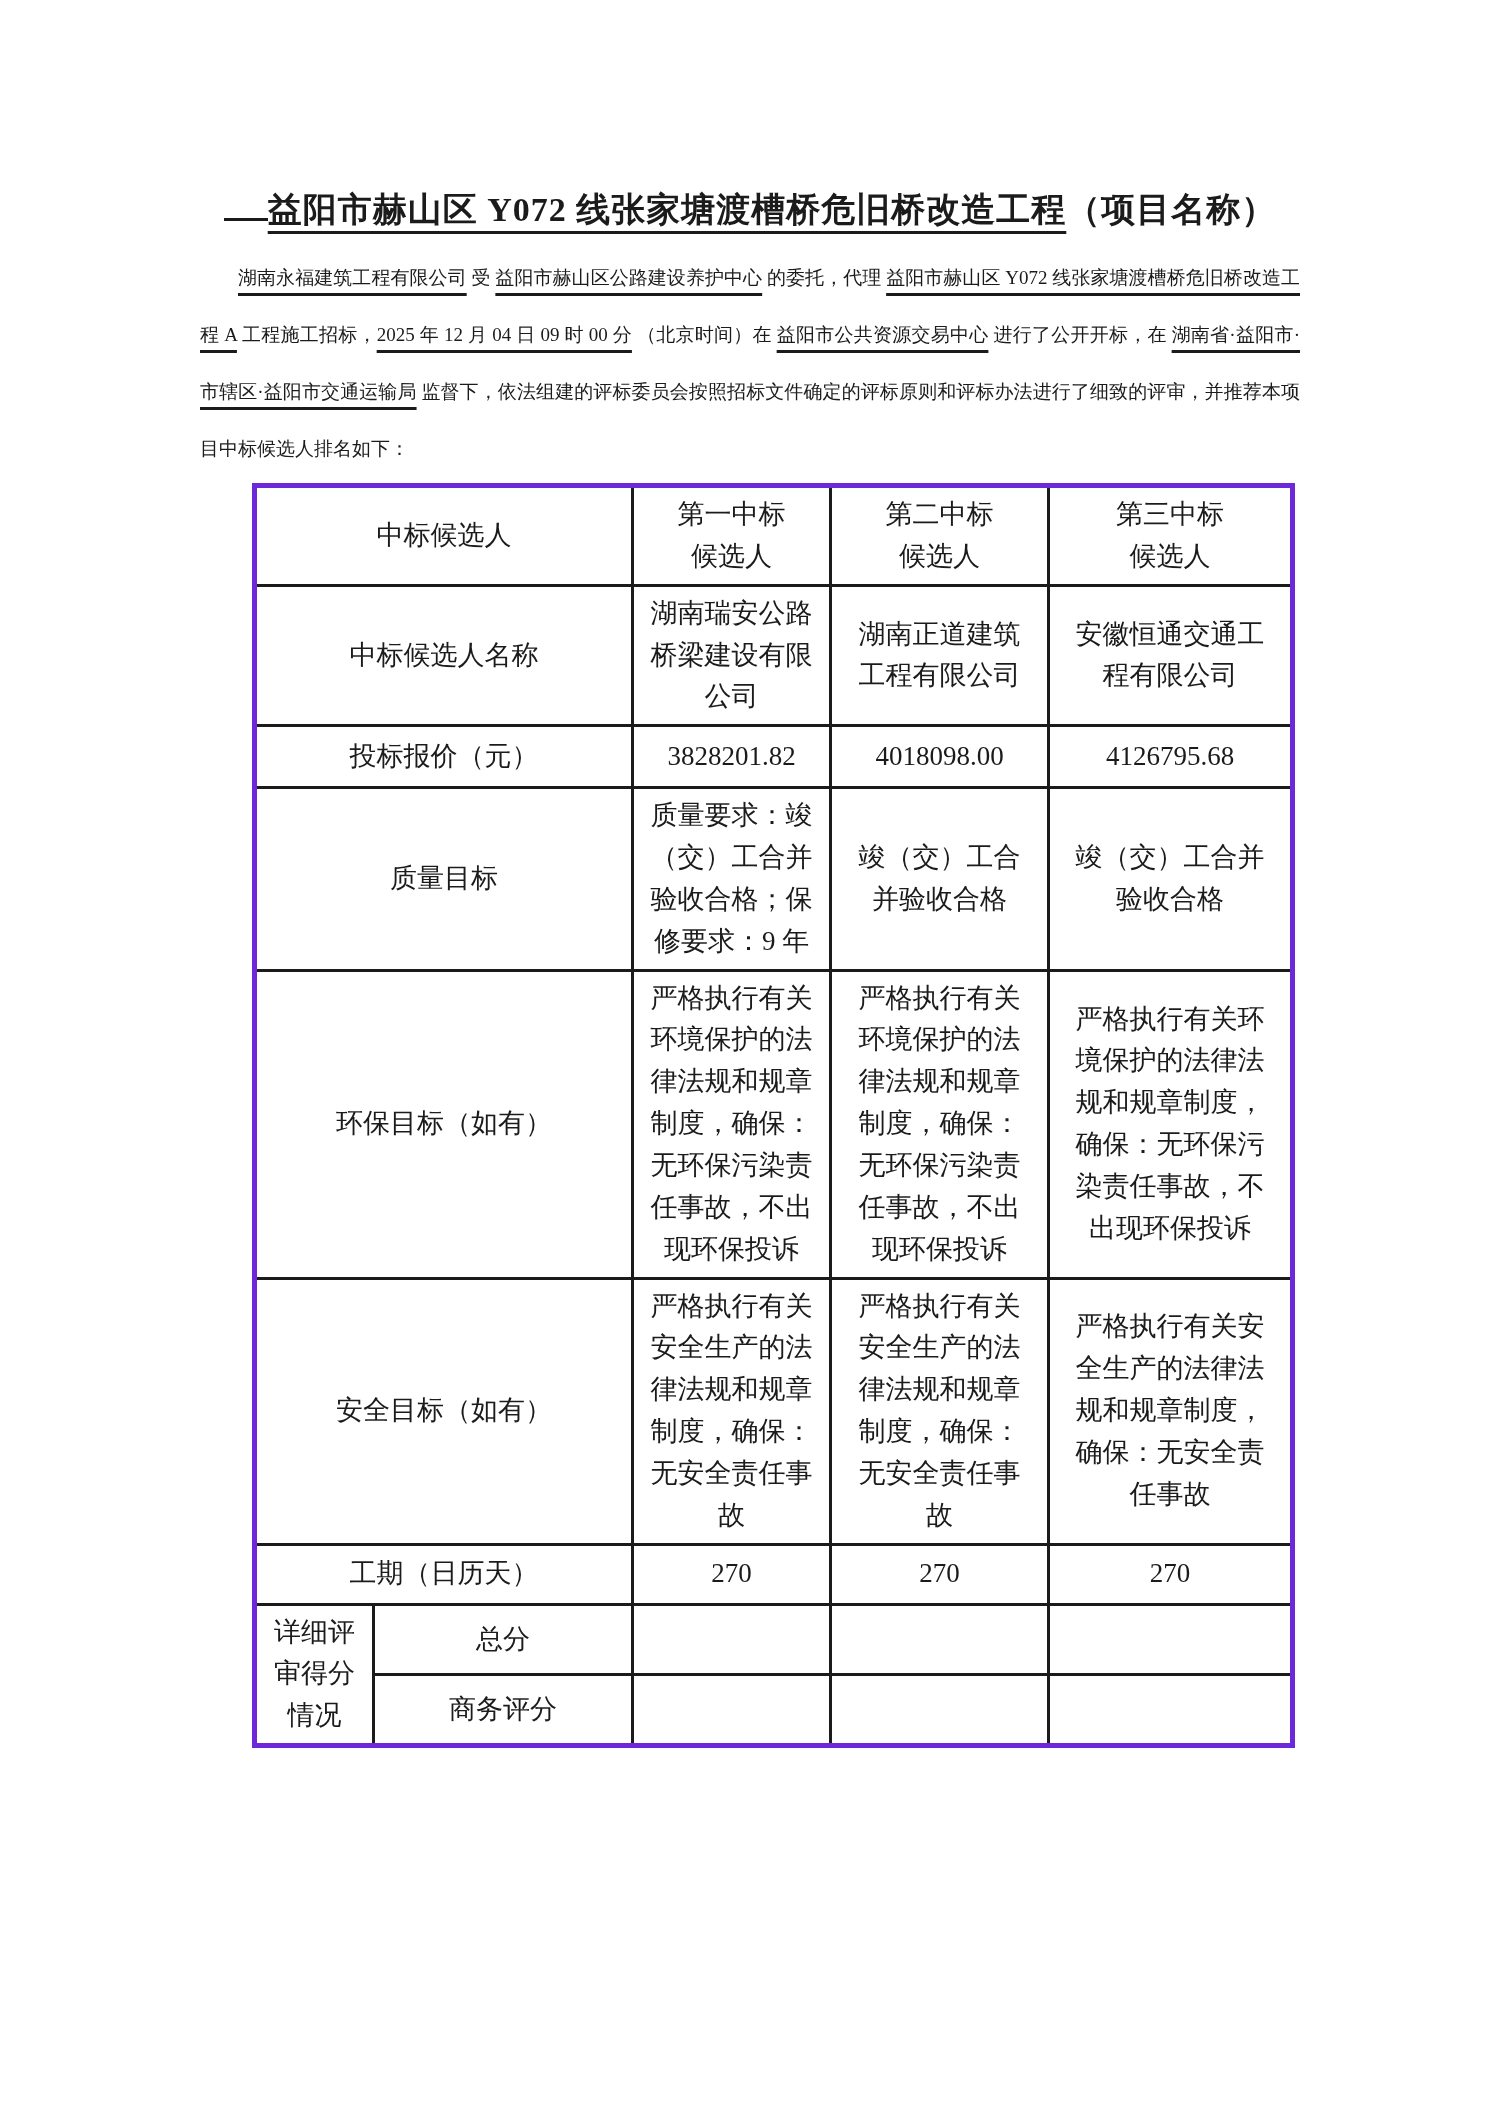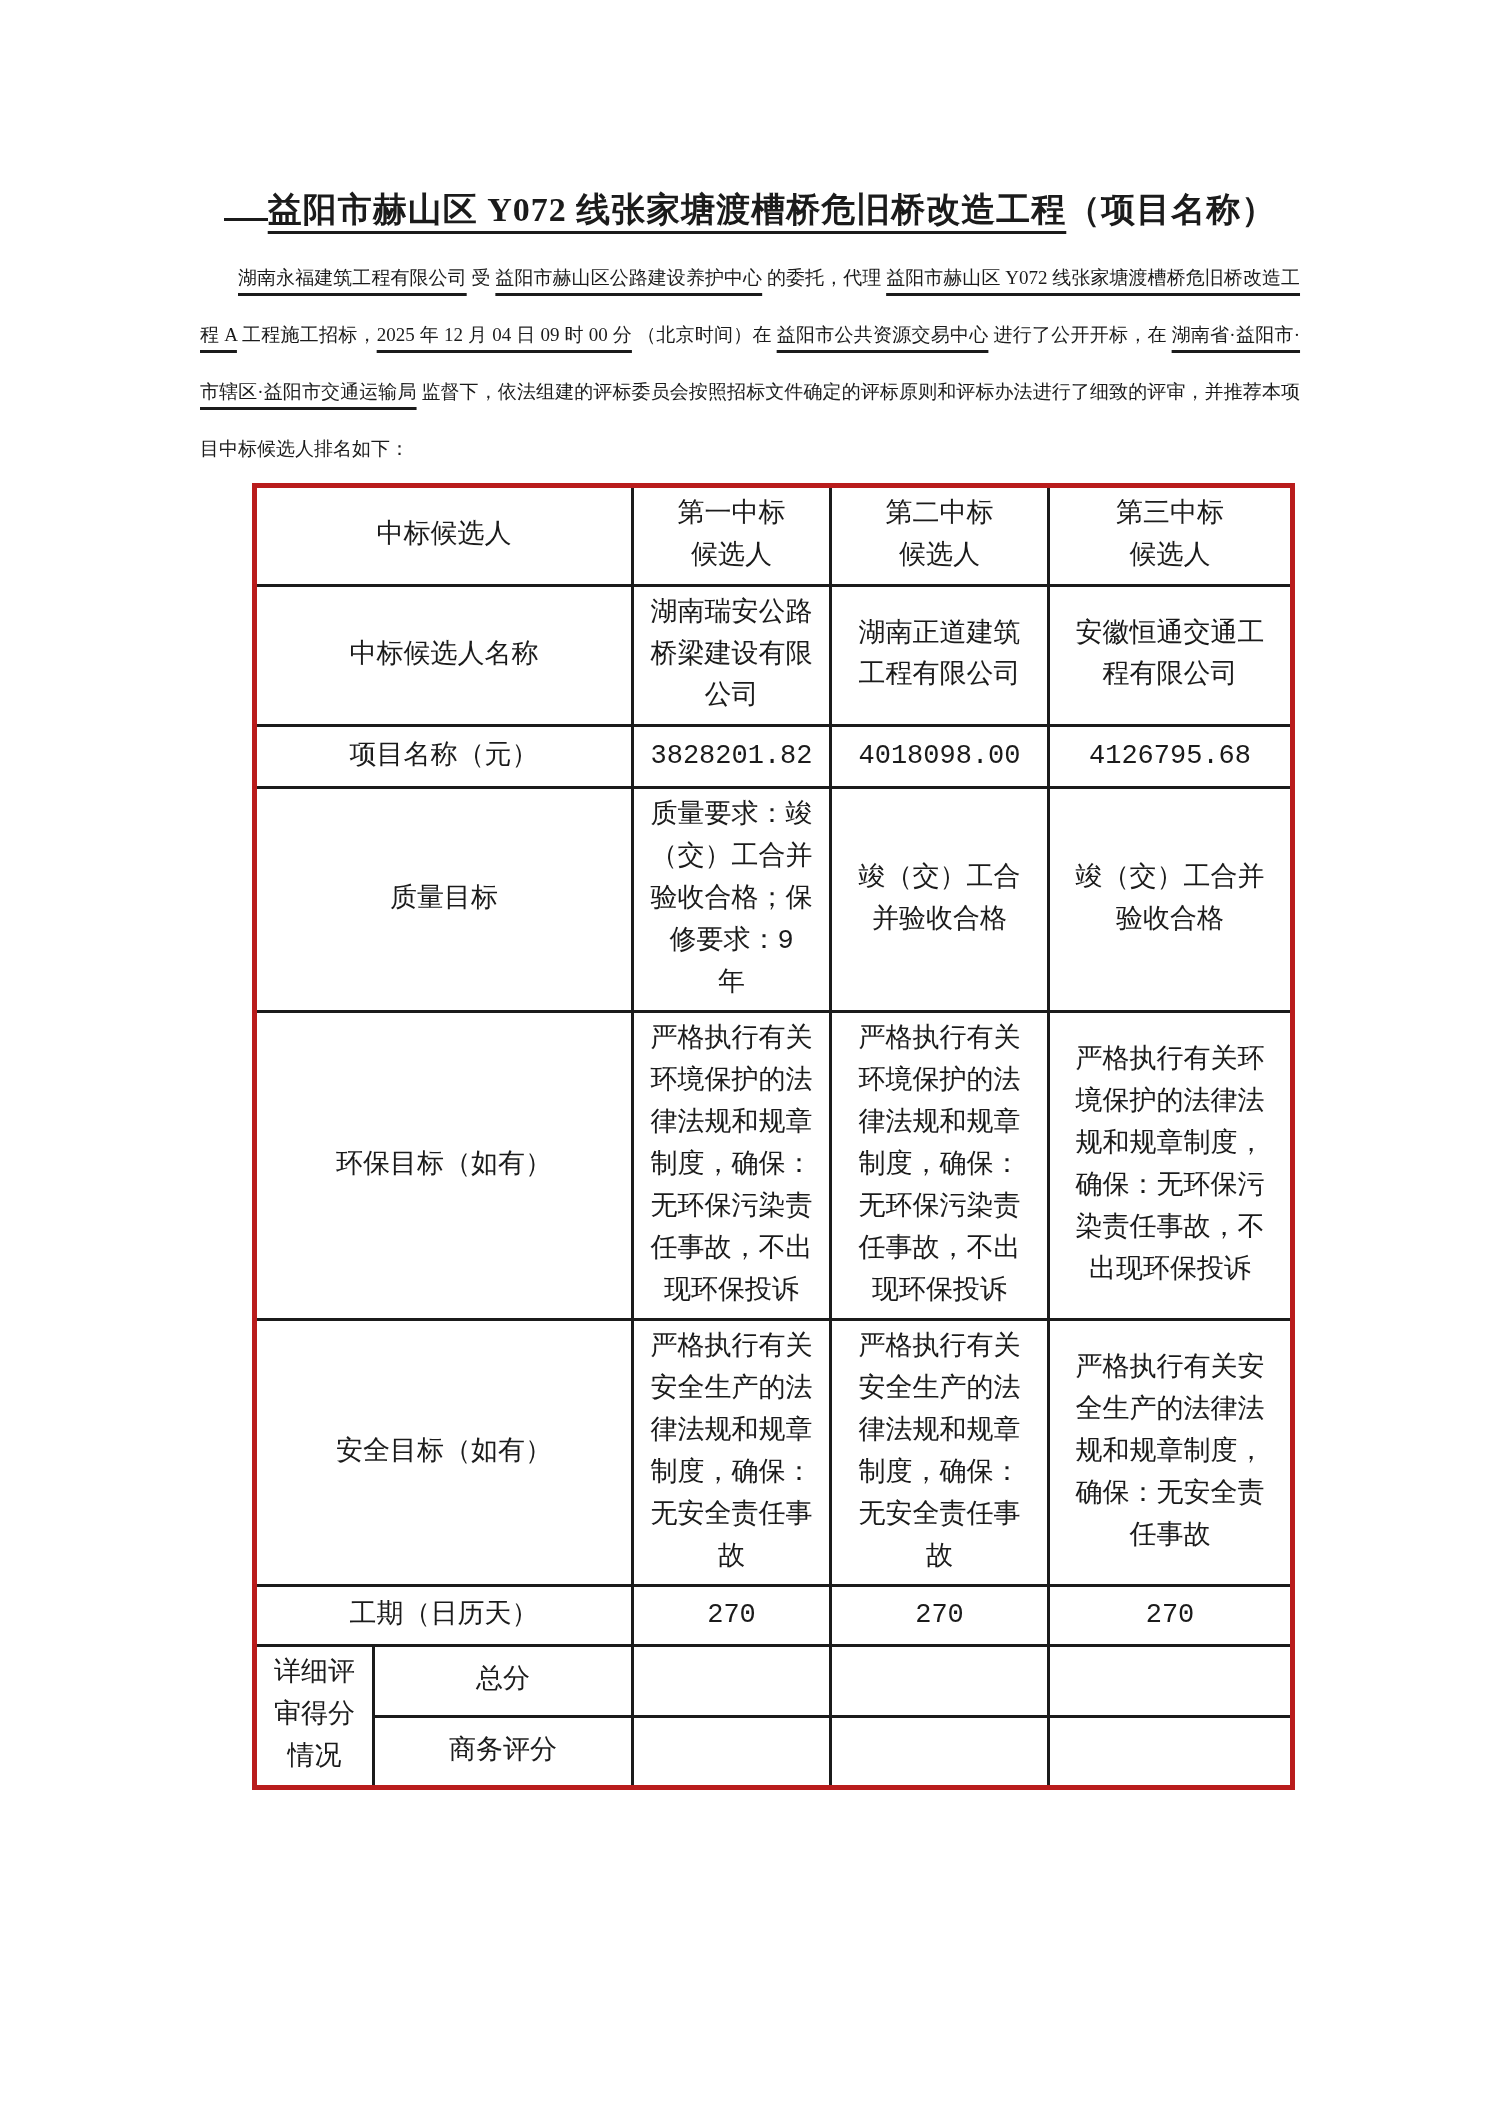--- a/index.html
+++ b/index.html
@@ -62,21 +62,21 @@
     font-size:27px;
   }
   table.cand td{
     border:3px solid #1b1b1b;
     text-align:center;
     vertical-align:middle;
     padding:6px 14px;
     line-height:1.55;
     word-break:break-all;
   }
-  table.cand{border:5px solid #b91c1c;font-family:Liberation Mono, monospace;}
+  table.cand{border:5px solid #6d28d9;}
   td.pre{white-space:pre-line;}
   tr.r-head{height:92px;}
   tr.r-name{height:116px;}
   tr.r-price{height:62px;}
   tr.r-quality{height:150px;}
   tr.r-env{height:292px;}
   tr.r-safe{height:226px;}
   tr.r-days{height:60px;}
   tr.r-score{height:60px;}
   td.narrow{padding:6px 6px;}
@@ -115,21 +115,21 @@
           <td class="pre">第三中标
 候选人</td>
         </tr>
         <tr class="r-name">
           <td colspan="2">中标候选人名称</td>
           <td>湖南瑞安公路桥梁建设有限公司</td>
           <td>湖南正道建筑工程有限公司</td>
           <td>安徽恒通交通工程有限公司</td>
         </tr>
         <tr class="r-price">
-          <td colspan="2">项目名称（元）</td>
+          <td colspan="2">投标报价（元）</td>
           <td>3828201.82</td>
           <td>4018098.00</td>
           <td>4126795.68</td>
         </tr>
         <tr class="r-quality">
           <td colspan="2">质量目标</td>
           <td class="narrow">质量要求：竣（交）工合并验收合格；保修要求：9 年</td>
           <td class="narrow">竣（交）工合并验收合格</td>
           <td class="narrow">竣（交）工合并验收合格</td>
         </tr>

